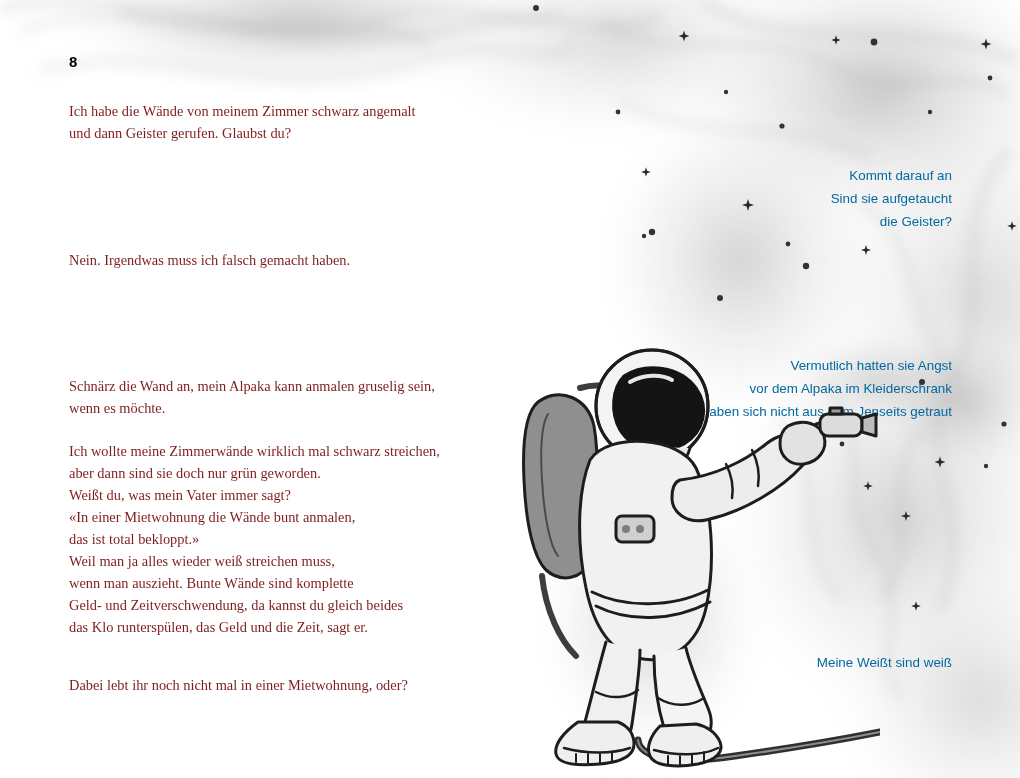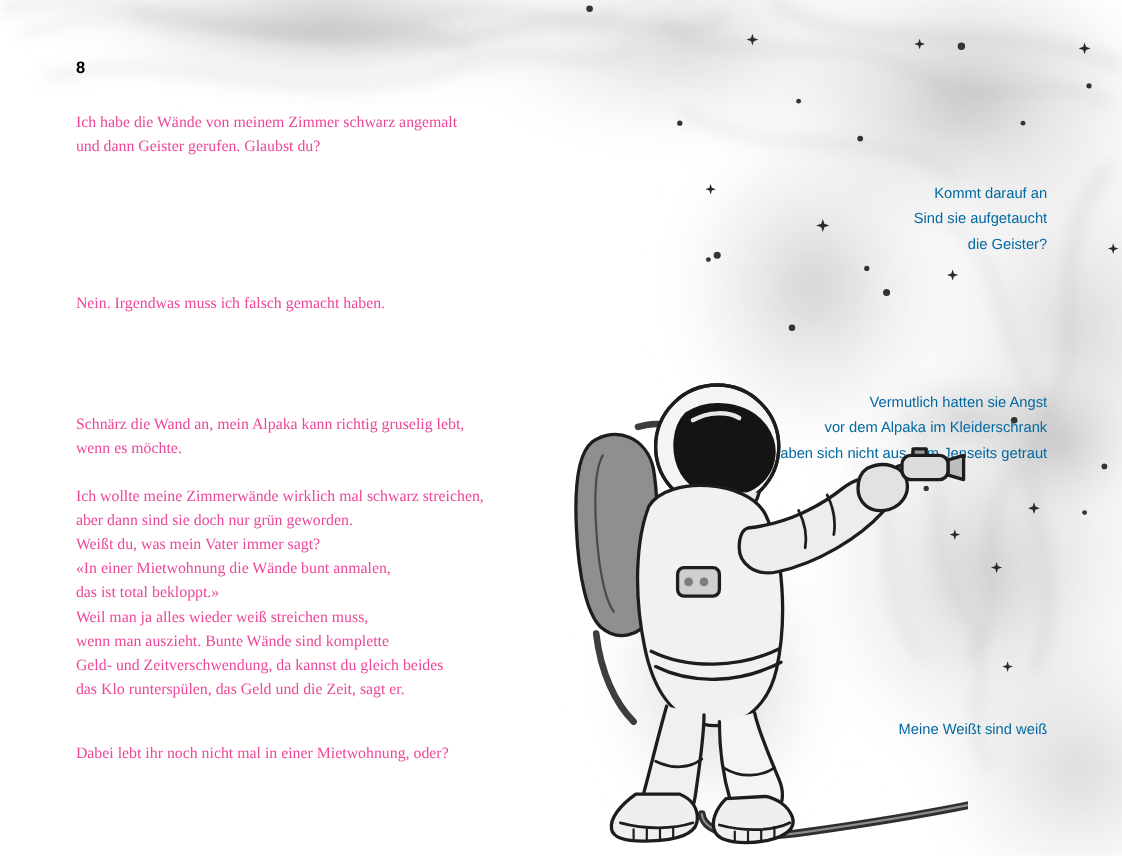--- a/index.html
+++ b/index.html
@@ -33,21 +33,21 @@
     font-weight: bold;
     font-size: 15px;
     color: #000;
   }
   .left-block {
     position: absolute;
     left: 69px;
     font-family: "Liberation Serif", serif;
     font-size: 14.4px;
     line-height: 22px;
-    color: #ec4899;
+    color: #7f1d1d;
     white-space: pre-line;
   }
   .right-block {
     position: absolute;
     right: 68px;
     text-align: right;
     font-family: "Liberation Sans", sans-serif;
     font-size: 13.4px;
     line-height: 23px;
     color: #0369a1;
@@ -183,23 +183,23 @@
         </g>
       </g>
     </svg>
   </div>
 
   <div class="page-number">8</div>
 
   <div class="left-block" style="top:100px; width:420px;">Ich habe die Wände von meinem Zimmer schwarz angemalt
 und dann Geister gerufen. Glaubst du?</div>
 
-  <div class="left-block" style="top:265px; width:420px;">Nein. Irgendwas muss ich falsch gemacht haben.</div>
-
-  <div class="left-block" style="top:375px; width:420px;">Schnärz die Wand an, mein Alpaka kann richtig gruselig lebt,
+  <div class="left-block" style="top:249px; width:420px;">Nein. Irgendwas muss ich falsch gemacht haben.</div>
+
+  <div class="left-block" style="top:375px; width:420px;">Schnärz die Wand an, mein Alpaka kann anmalen gruselig sein,
 wenn es möchte.</div>
 
   <div class="left-block" style="top:674px; width:420px;">Dabei lebt ihr noch nicht mal in einer Mietwohnung, oder?</div>
 
   <div class="left-block" style="top:440px; width:420px;">Ich wollte meine Zimmerwände wirklich mal schwarz streichen,
 aber dann sind sie doch nur grün geworden.
 Weißt du, was mein Vater immer sagt?
 «In einer Mietwohnung die Wände bunt anmalen,
 das ist total bekloppt.»
 Weil man ja alles wieder weiß streichen muss,

